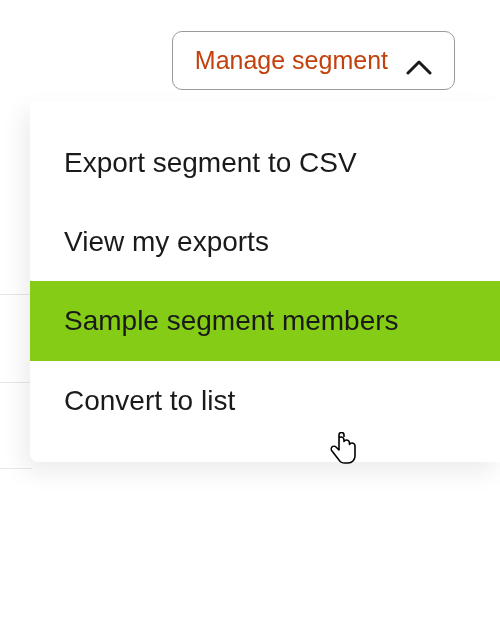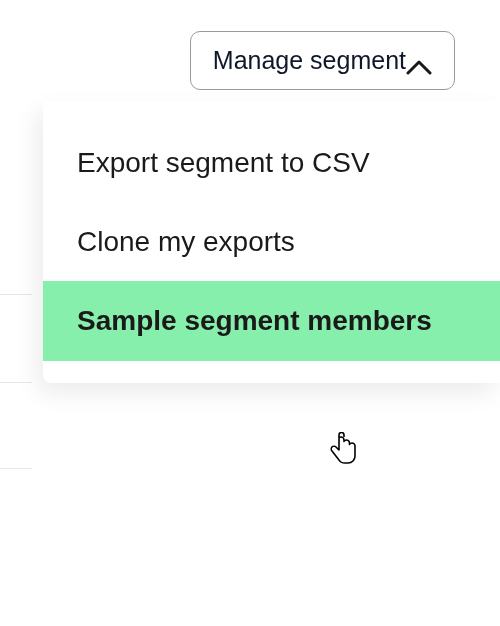--- a/index.html
+++ b/index.html
@@ -14,56 +14,56 @@
       font-family: -apple-system, BlinkMacSystemFont, "Segoe UI", Helvetica, Arial, sans-serif;
       position: relative;
       overflow: hidden;
     }
     .manage-button {
       position: absolute;
       top: 31px;
       right: 45px;
       display: inline-flex;
       align-items: center;
+      gap: 18px;
       padding: 14px 22px;
       border: 1.5px solid #9a9a9a;
       border-radius: 10px;
       background: #ffffff;
       font-size: 25px;
       font-weight: 500;
-      color: #0f172a;
+      color: #c2410c;
       cursor: pointer;
     }
     .chevron {
       display: inline-block;
       width: 26px;
       height: 16px;
     }
     .dropdown {
       position: absolute;
       top: 101px;
-      left: 43px;
+      left: 30px;
       right: 0;
       background: #ffffff;
       box-shadow: -6px 10px 24px rgba(0,0,0,0.08);
       border-radius: 0 0 0 8px;
       padding: 22px 0;
     }
     .dropdown-item {
       display: block;
       padding: 20px 34px;
       font-size: 28px;
       font-weight: 400;
       color: #1a1a1a;
       cursor: pointer;
       line-height: 1.4;
     }
     .dropdown-item.highlighted {
-      background: #86efac;
-      font-weight: bold;
+      background: #84cc16;
     }
     .cursor-icon {
       position: absolute;
       top: 432px;
       left: 326px;
       pointer-events: none;
     }
     .faint-line {
       position: absolute;
       left: 0;
@@ -83,21 +83,22 @@
   <span>Manage segment</span>
   <span class="chevron">
     <svg viewBox="0 0 26 16" width="26" height="16">
       <polyline points="2,13 13,2 24,13" fill="none" stroke="#1a1a1a" stroke-width="3" stroke-linecap="round" stroke-linejoin="round"></polyline>
     </svg>
   </span>
 </button>
 
 <div class="dropdown">
   <div class="dropdown-item">Export segment to CSV</div>
-  <div class="dropdown-item">Clone my exports</div>
+  <div class="dropdown-item">View my exports</div>
   <div class="dropdown-item highlighted">Sample segment members</div>
+  <div class="dropdown-item">Convert to list</div>
 </div>
 
 <div class="cursor-icon">
   <svg width="32" height="36" viewBox="0 0 32 36">
     <path d="M13 3 L13 18 L10 15 C9 14 7 14 6 15 C5 16 5 18 6 19 L13 28 C14 30 16 31 19 31 L22 31 C26 31 29 28 29 24 L29 14 C29 12.5 27.5 11 26 11 C25 11 24 11.5 23.5 12.5 L23.5 11 C23.5 9.5 22 8 20.5 8 C19.5 8 18.5 8.5 18 9.5 L18 8 C18 6.5 16.5 5 15 5 C14.2 5 13.5 5.3 13 5.8 L13 3 Z M13 3 C13 1.5 14 0.5 15.5 0.5 C17 0.5 18 1.5 18 3 L18 5" fill="#ffffff" stroke="#000000" stroke-width="1.6" stroke-linejoin="round"></path>
   </svg>
 </div>
 
 </body></html>

